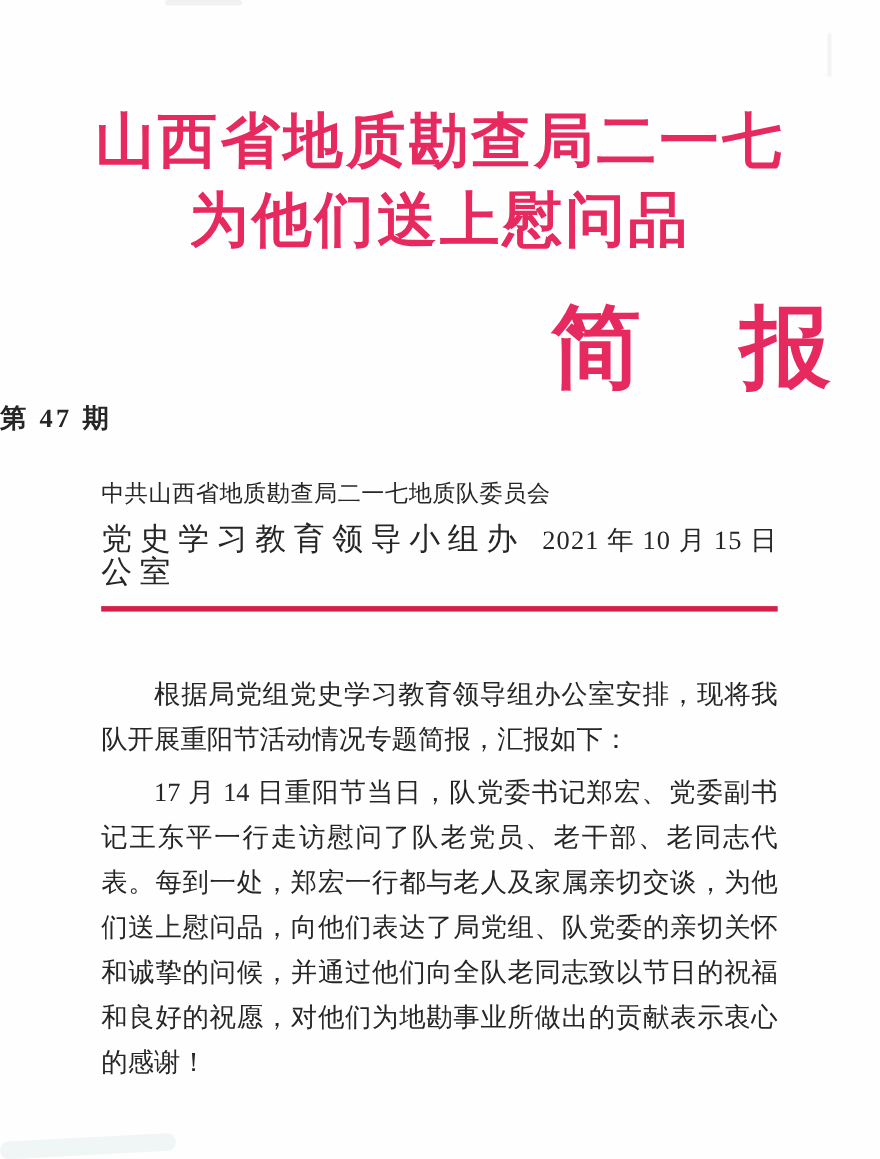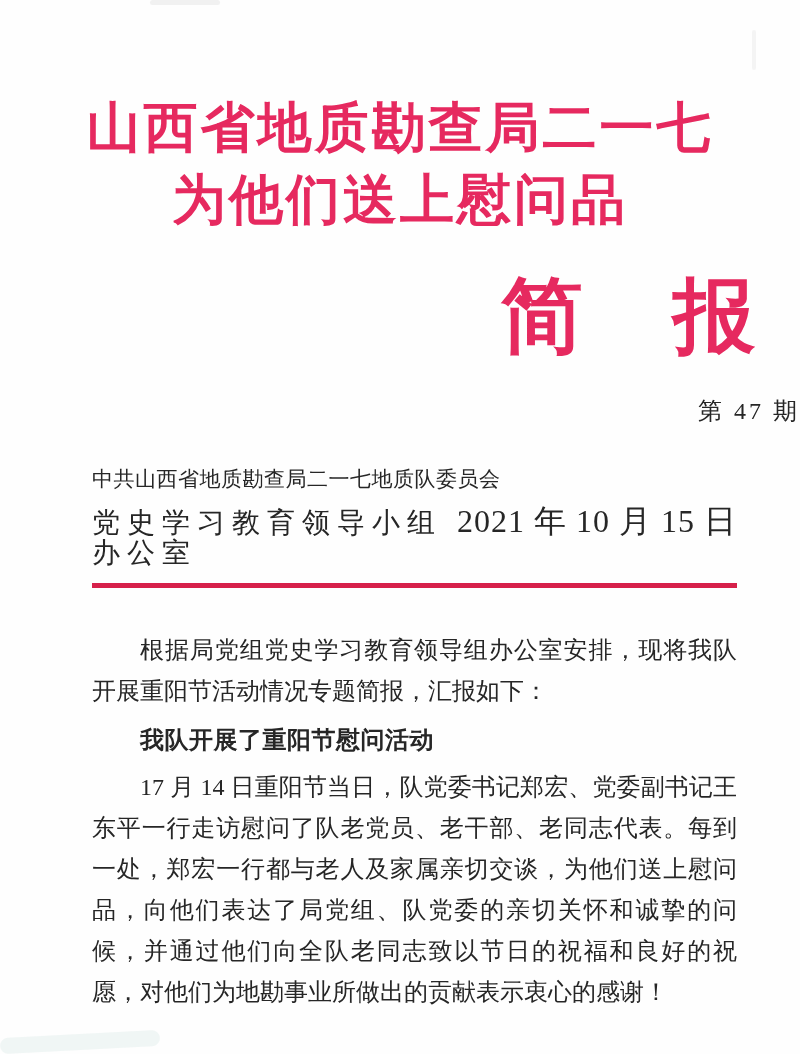--- a/index.html
+++ b/index.html
@@ -37,65 +37,64 @@
     margin-top: 32px;
     text-align: right;
     color: var(--title-red);
     font-weight: 700;
     font-size: 82px;
     line-height: 98px;
   }
   .masthead .m-char { display: inline-block; margin: 0 45px; }
 
   .issue-line {
-    margin-top: 30px;
-    text-align: right;
+    text-align: left;
     font-size: 24px;
     line-height: 30px;
-    font-weight: 400;
+    font-weight: 700;
     letter-spacing: 3px;
   }
 
   
-  .content { padding-left: 92px; padding-right: 63px; }
+  .content { padding-left: 92px; padding-right: 93px; }
 
   .issuer { margin-top: 38px; }
   .issuer-committee {
     font-family: "Liberation Sans", "DejaVu Sans", sans-serif;
     font-size: 21px;
     line-height: 30px;
     letter-spacing: 0.5px;
   }
   .issuer-row {
     margin-top: 12px;
     display: flex;
     justify-content: space-between;
     align-items: baseline;
   }
   .issuer-office {
     font-size: 28px;
     line-height: 30px;
     letter-spacing: 7px;
   }
   .issuer-date {
-    font-size: 32px;
+    font-size: 24px;
     line-height: 30px;
     letter-spacing: 1px;
     white-space: nowrap;
   }
   .red-rule {
     margin-top: 15px;
     height: 5px;
     border: 0;
     background: var(--rule-red);
   }
 
   
   .doc-body {
-    margin-top: 42px;
+    margin-top: 56px;
     font-size: 24px;
     line-height: 41px;
     text-align: justify;
   }
   .doc-body p { text-indent: 2em; }
   .para-1 { margin-bottom: 7px; }
   .section-heading {
     font-family: "Liberation Sans", "DejaVu Sans", sans-serif;
     font-weight: 700;
     margin-bottom: 7px;
@@ -144,19 +143,18 @@
       <div class="issuer-committee">中共山西省地质勘查局二一七地质队委员会</div>
       <div class="issuer-row">
         <span class="issuer-office">党史学习教育领导小组办公室</span>
         <span class="issuer-date">2021 年 10 月 15 日</span>
       </div>
       <hr class="red-rule">
     </div>
 
     <div class="doc-body">
       <p class="para-1">根据局党组党史学习教育领导组办公室安排，现将我队开展重阳节活动情况专题简报，汇报如下：</p>
-      <p class="section-heading">我队开展了重阳节慰问活动</p>
       <p class="para-2">17 月 14 日重阳节当日，队党委书记郑宏、党委副书记王东平一行走访慰问了队老党员、老干部、老同志代表。每到一处，郑宏一行都与老人及家属亲切交谈，为他们送上慰问品，向他们表达了局党组、队党委的亲切关怀和诚挚的问候，并通过他们向全队老同志致以节日的祝福和良好的祝愿，对他们为地勘事业所做出的贡献表示衷心的感谢！</p>
     </div>
 
   </div>
 
 </div>
 
 </body></html>

